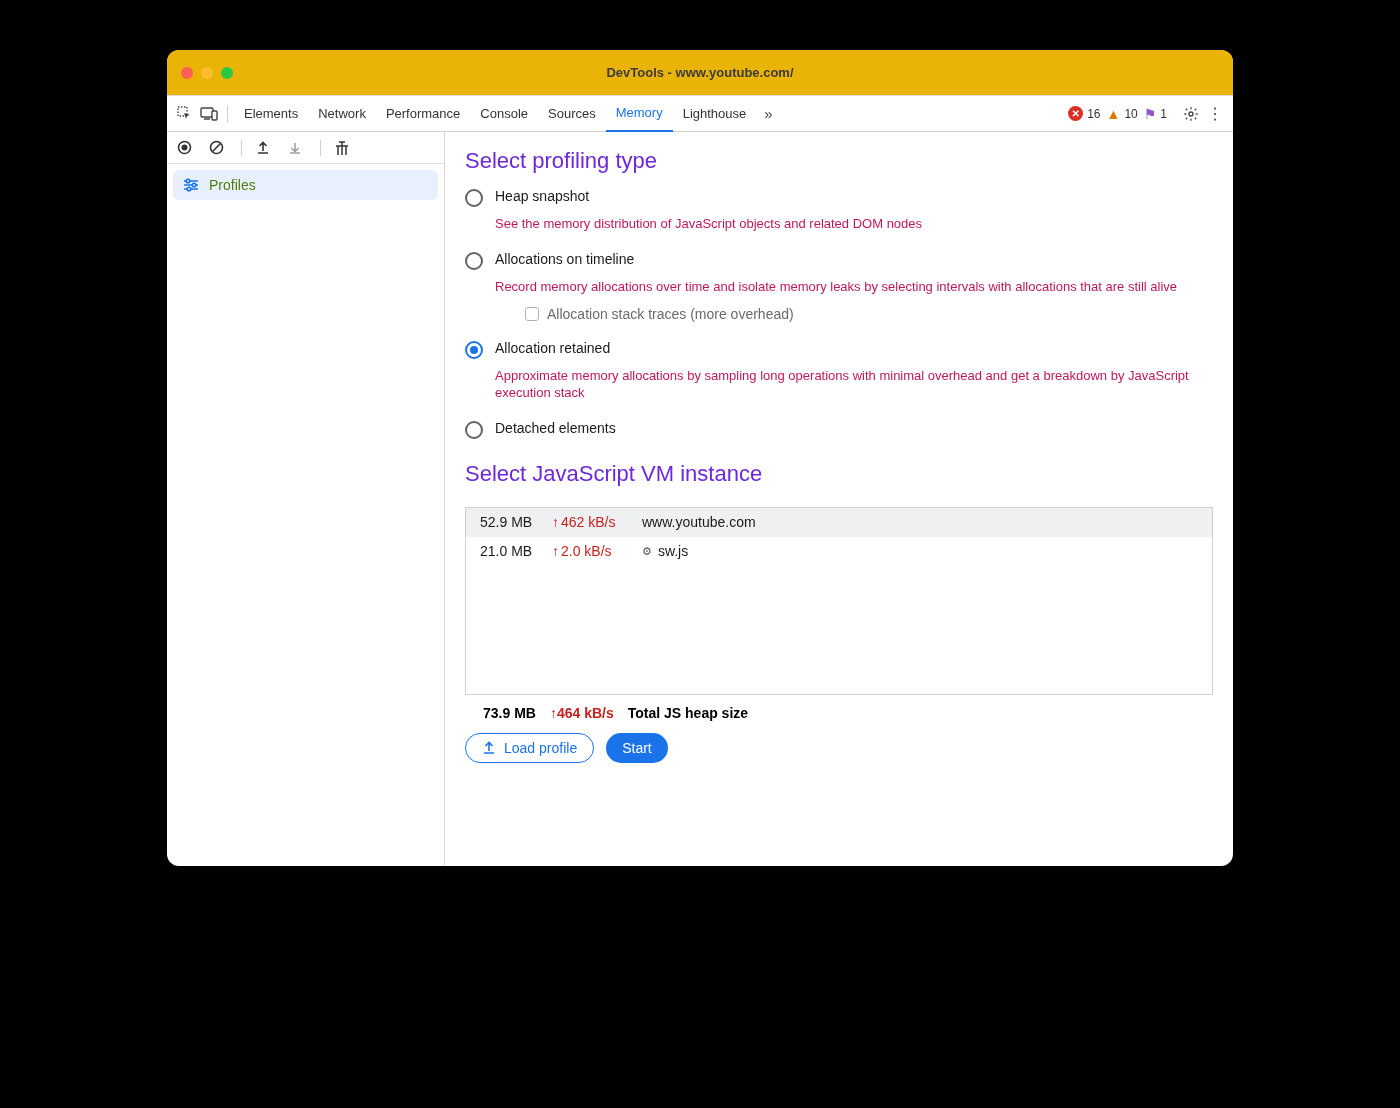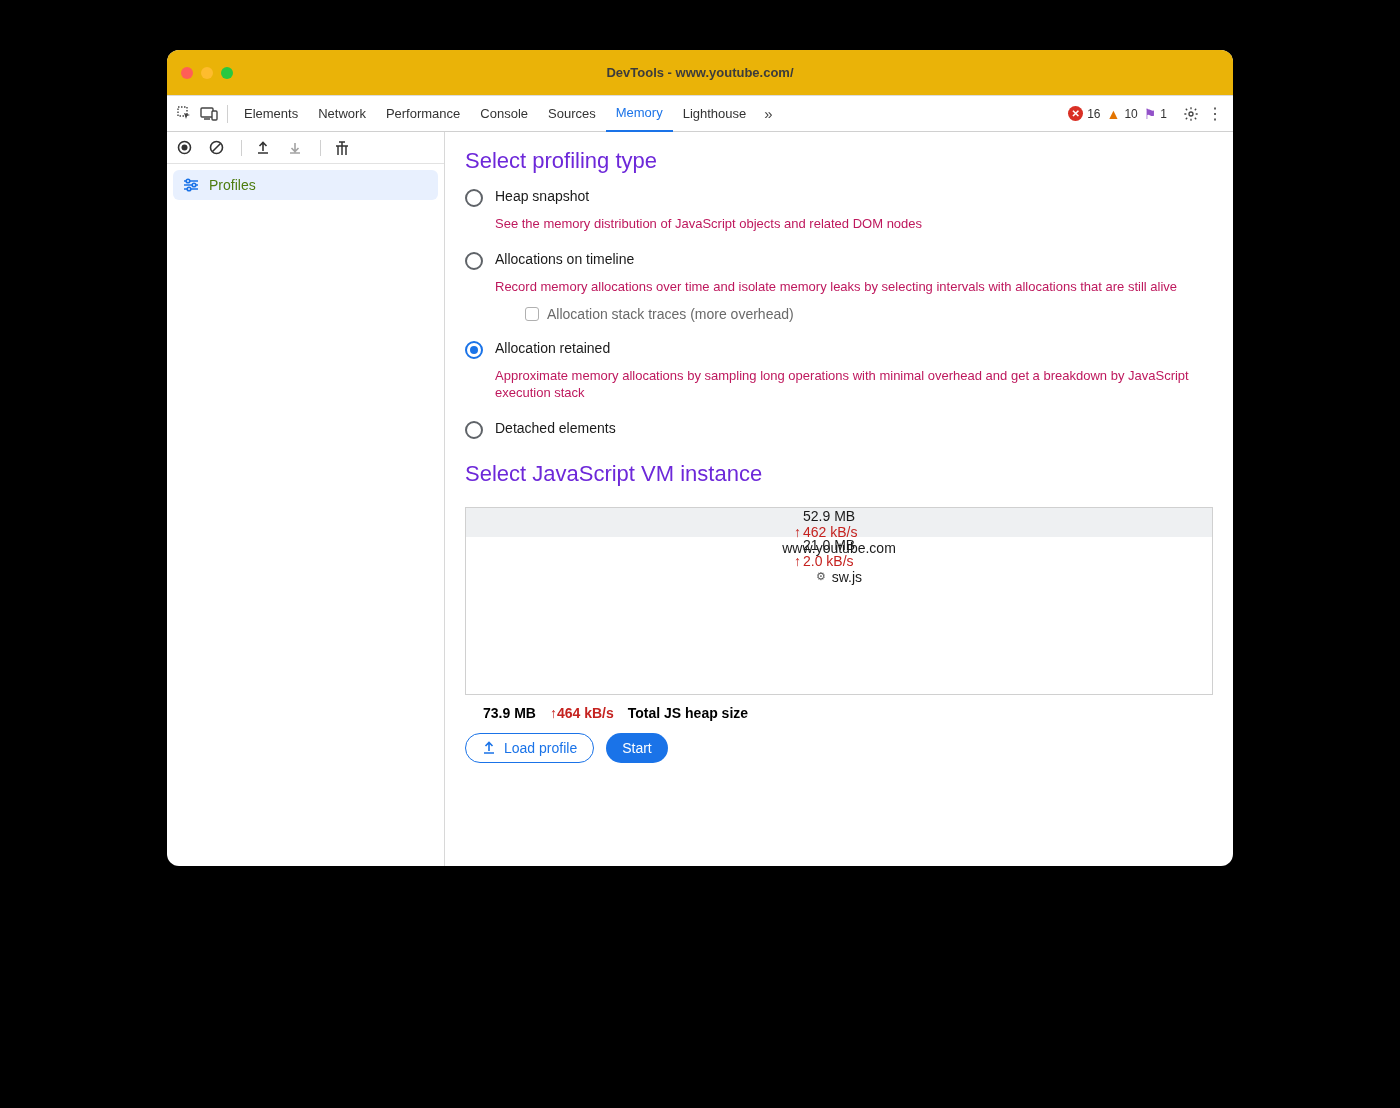--- a/index.html
+++ b/index.html
@@ -83,21 +83,21 @@
   .radio.sel::after {
     content:""; position:absolute; inset:3px; background:#1a73e8; border-radius:50%;
   }
   .opt .lbl { font-size:14px; color:#1a1a1a; }
   .opt .desc { font-size:13px; color:#be185d; margin-top:12px; line-height:1.3; max-width:720px; }
   .subcheck { margin-left:30px; margin-top:10px; display:flex; align-items:center; gap:8px; color:#6a6a6a; font-size:14px; }
   .subcheck .cbox { width:14px; height:14px; border:1.5px solid #b0b0b0; border-radius:3px; cursor:pointer; }
   .vm-table {
     border:1px solid #d0d0d0; margin-top:6px; height:188px; overflow:auto;
   }
-  .vm-row { display:flex; align-items:center; height:29px; padding:0 14px; font-size:14px; cursor:pointer;flex-direction:column; }
+  .vm-row { display:flex; align-items:center; height:29px; padding:0 14px; font-size:14px; cursor:pointer; }
   .vm-row.sel { background:#eef0f2; }
   .vm-row .size { width:72px; color:#1a1a1a; }
   .vm-row .rate { width:90px; color:#c5221f; font-weight:500; }
   .vm-row .rate .arr { font-weight:700; margin-right:2px; }
   .vm-row .name { color:#1a1a1a; display:flex; align-items:center; gap:6px; }
   .gear-sm { font-size:11px; color:#555; }
   .total-row { display:flex; align-items:center; gap:14px; padding:10px 14px 0 18px; font-size:14px; }
   .total-row .sz { font-weight:700; }
   .total-row .rt { color:#c5221f; font-weight:700; }
   .total-row .lbl { font-weight:600; }

